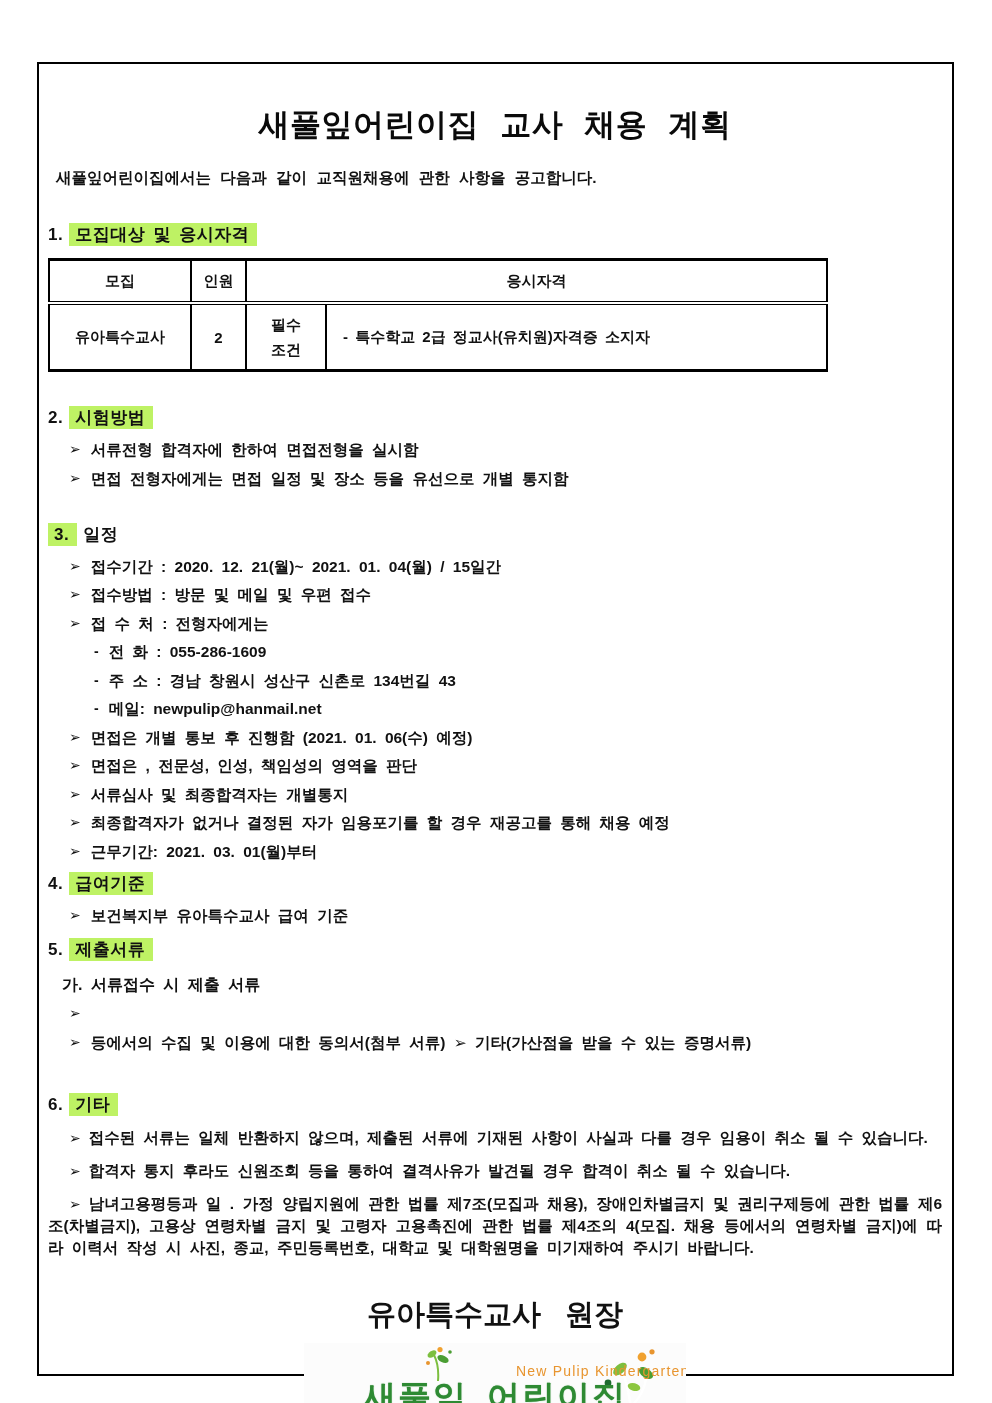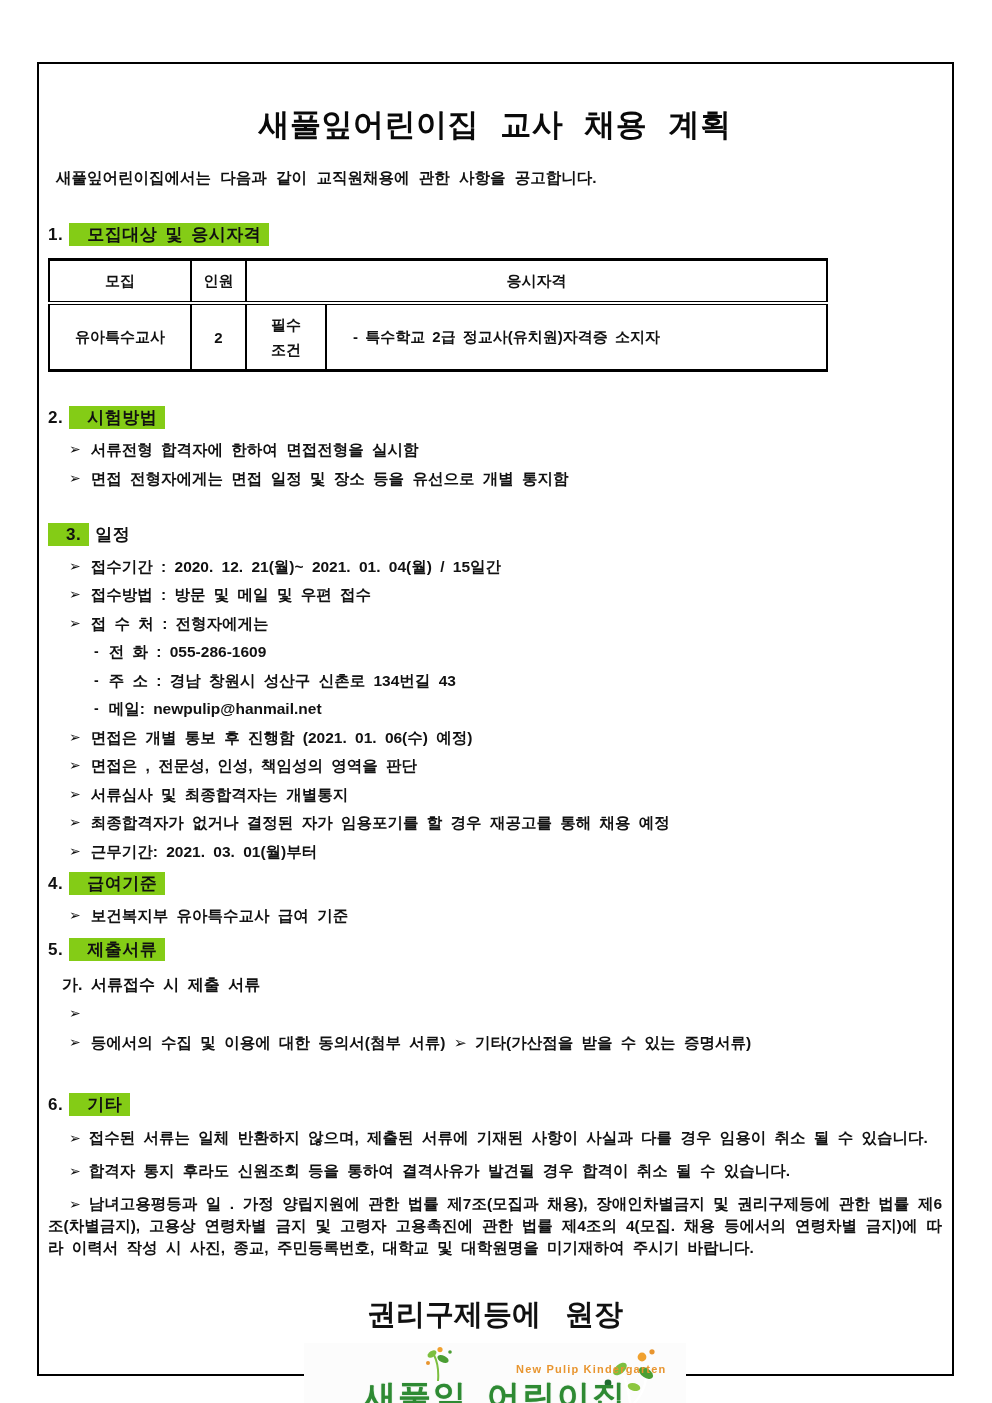--- a/index.html
+++ b/index.html
@@ -16,39 +16,39 @@
     margin:0;text-align:center;font-size:31px;font-weight:800;
     letter-spacing:0.5px;word-spacing:12px;color:#0a0a0a;
   }
   .intro{
     margin:22px 0 0 8px;font-size:15.5px;font-weight:700;word-spacing:5px;
   }
   .sec-h{
     font-size:17px;font-weight:800;margin:34px 0 0 0;letter-spacing:0.5px;word-spacing:3px;
   }
   .sec-h .num{margin-right:6px;}
-  .hl{background:#84cc16;padding:2px 8px 2px 18px;}
+  .hl{background:#bef264;padding:2px 8px 2px 6px;}
   
   table.recruit{
     border-collapse:collapse;margin-top:12px;width:780px;table-layout:fixed;
     font-size:15px;
   }
   table.recruit col.c1{width:142px}
   table.recruit col.c2{width:55px}
   table.recruit col.c3{width:80px}
   table.recruit th{
     border:2px solid #000;border-top:3px solid #000;border-bottom:4px double #000;
     height:38px;font-weight:600;text-align:center;
   }
   table.recruit td{
     border:2px solid #000;border-bottom:3px solid #000;height:62px;
     text-align:center;font-weight:600;vertical-align:middle;
   }
   table.recruit td.cond{line-height:1.7;font-weight:600;}
-  table.recruit td.req{text-align:left;padding-left:26px;font-weight:700;word-spacing:3px;}
+  table.recruit td.req{text-align:left;padding-left:16px;font-weight:700;word-spacing:3px;}
   
   .li{
     display:flex;align-items:flex-start;gap:10px;
     font-size:15.5px;font-weight:600;margin-top:7.5px;line-height:21px;word-spacing:4px;
   }
   .li .mk{flex:0 0 auto;font-size:14px;line-height:21px;}
   .li.arrow{margin-left:21px;}
   .li.dash{margin-left:46px;}
   .li.first{margin-top:10px;}
   .subhead{
@@ -64,21 +64,21 @@
     text-align:center;font-size:29px;font-weight:700;margin:36px 0 0 0;word-spacing:16px;
   }
   .logo-box{
     width:382px;height:104px;margin:8px auto 0;position:relative;background:#fcfcfc;overflow:hidden;
   }
   .hill{
     position:absolute;left:-14%;width:128%;height:170px;top:60px;
     background:#A6D339;border-radius:50% 50% 0 0 / 48% 48% 0 0;
   }
   .logo-en{
-    position:absolute;top:20px;left:172px;font-size:11px;font-weight:700;
+    position:absolute;top:20px;left:172px;font-size:14px;font-weight:400;
     letter-spacing:1.2px;color:#E8952F;white-space:nowrap;padding-left:40px;
   }
   .logo-ko{
     position:absolute;top:32px;left:0;width:100%;text-align:center;
     font-size:33px;font-weight:800;color:#2E8A33;letter-spacing:2px;word-spacing:8px;
     text-shadow:0 0 1px rgba(46,138,51,.6);
   }
   .sprig{position:absolute;}
   .sprig.left{top:4px;left:120px;}
   .sprig.right{top:6px;right:28px;}
@@ -209,21 +209,21 @@
   <p class="para">
     <span class="mk">➢</span><span>접수된 서류는 일체 반환하지 않으며, 제출된 서류에 기재된 사항이 사실과 다를 경우 임용이 취소 될 수 있습니다.</span>
   </p>
   <p class="para">
     <span class="mk">➢</span><span>합격자 통지 후라도 신원조회 등을 통하여 결격사유가 발견될 경우 합격이 취소 될 수 있습니다.</span>
   </p>
   <p class="para">
     <span class="mk">➢</span><span>남녀고용평등과 일 . 가정 양립지원에 관한 법률 제7조(모집과 채용), 장애인차별금지 및 권리구제등에 관한 법률 제6조(차별금지), 고용상 연령차별 금지 및 고령자 고용촉진에 관한 법률 제4조의 4(모집. 채용 등에서의 연령차별 금지)에 따라 이력서 작성 시 사진, 종교, 주민등록번호, 대학교 및 대학원명을 미기재하여 주시기 바랍니다.</span>
   </p>
 
-  <div class="signature">권리구제등에 원장</div>
+  <div class="signature">유아특수교사 원장</div>
 
   <div class="logo-box">
     <div class="hill"></div>
     <svg class="sprig left" width="36" height="34" viewBox="0 0 36 34">
       <path d="M14 34 C15 22 13 14 10 8" stroke="#7CBF3F" stroke-width="2" fill="none"></path>
       <ellipse cx="8" cy="7" rx="5" ry="3" fill="#7CBF3F" transform="rotate(-35 8 7)"></ellipse>
       <ellipse cx="19" cy="12" rx="6" ry="3.4" fill="#4B9E33" transform="rotate(25 19 12)"></ellipse>
       <circle cx="4" cy="16" r="2" fill="#E8952F"></circle>
       <circle cx="16" cy="2.6" r="2.6" fill="#F0A12F"></circle>
       <circle cx="26" cy="5" r="1.8" fill="#4B9E33"></circle>

